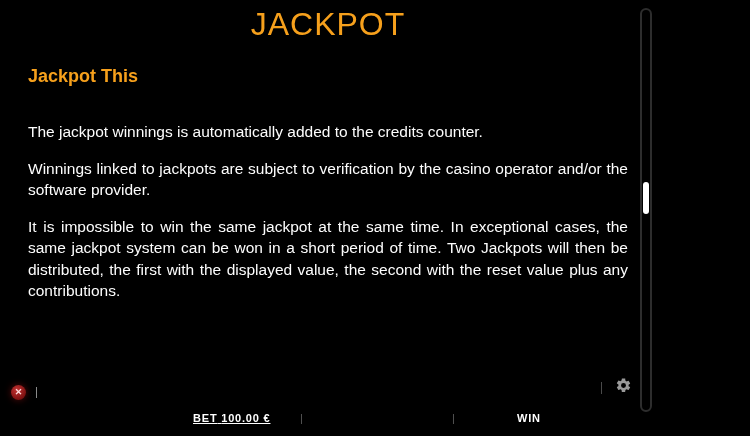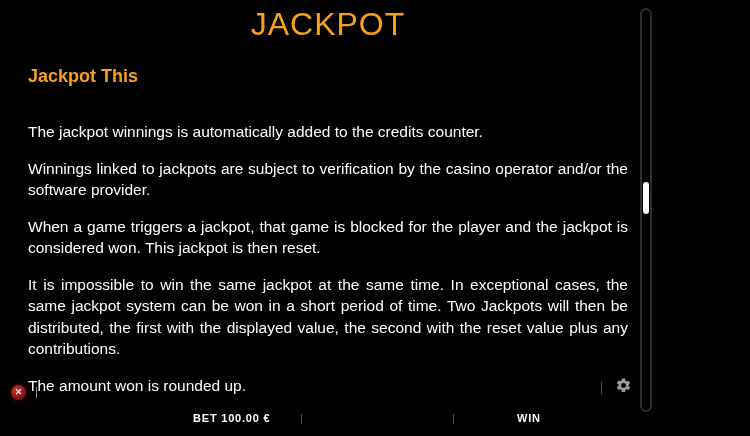--- a/index.html
+++ b/index.html
@@ -105,37 +105,35 @@
 <body>
 
 <div class="stage">
 
   <div class="page-title">JACKPOT</div>
 
   <div class="content">
     <h2 class="rules-heading">Jackpot This</h2>
     <p class="rule">The jackpot winnings is automatically added to the credits counter.</p>
     <p class="rule">Winnings linked to jackpots are subject to verification by the casino operator and/or the software provider.</p>
-    <p class="rule">When a game triggers a jackpot, that game is blocked for the player and the jackpot is considered won. This jackpot is then reset.</p>
     <p class="rule">It is impossible to win the same jackpot at the same time. In exceptional cases, the same jackpot system can be won in a short period of time. Two Jackpots will then be distributed, the first with the displayed value, the second with the reset value plus any contributions.</p>
-    <p class="rule">The amount won is rounded up.</p>
   </div>
 
   <div class="scrollbar-track">
     <div class="scrollbar-thumb"></div>
   </div>
 
   <div class="bottom-bar">
 
     <div class="close-button">
       <span class="close-glyph">✕</span>
     </div>
     <div class="close-sep"></div>
 
-    <div class="bar-item" style="left:193px;">
+    <div class="bar-item" style="left:193px;text-decoration:underline;">
       <span>BET</span>
       <span>100.00 €</span>
     </div>
 
     <div class="bar-sep" style="left:300px;">|</div>
 
 
     <div class="bar-sep" style="left:452px;">|</div>
 
     <div class="bar-item" style="left:517px;">WIN</div>

